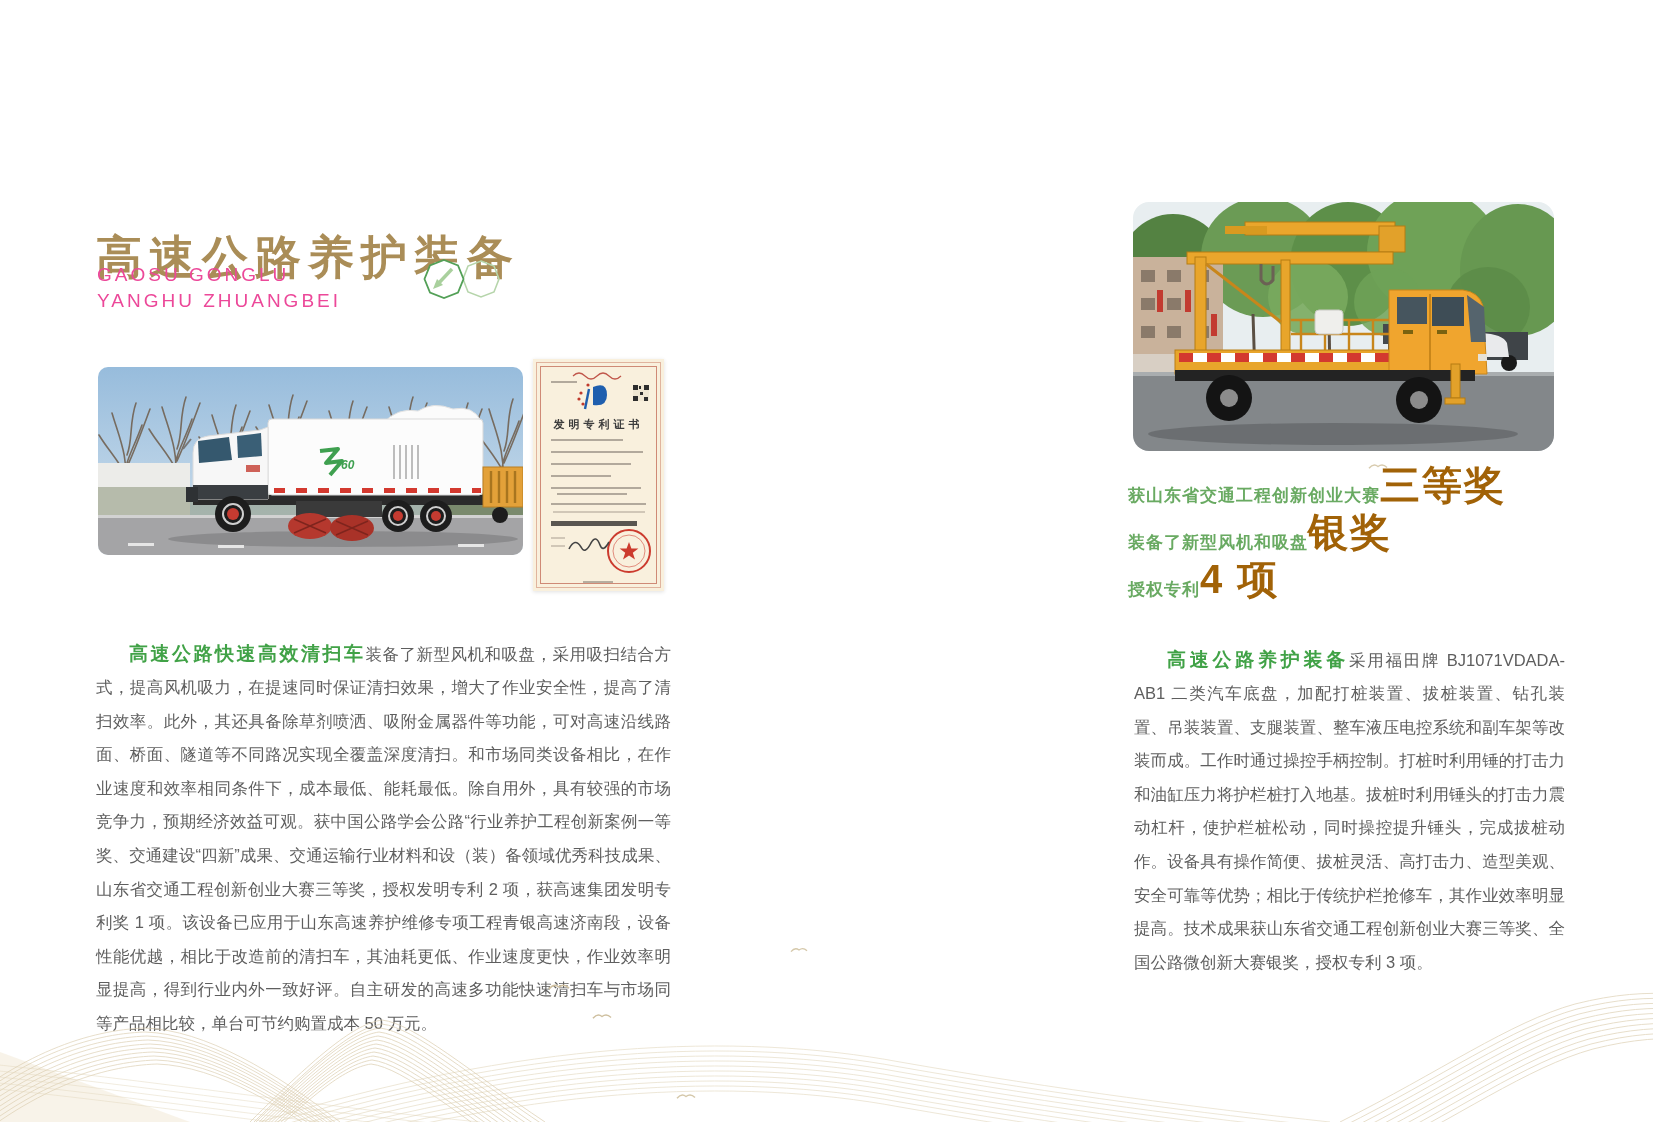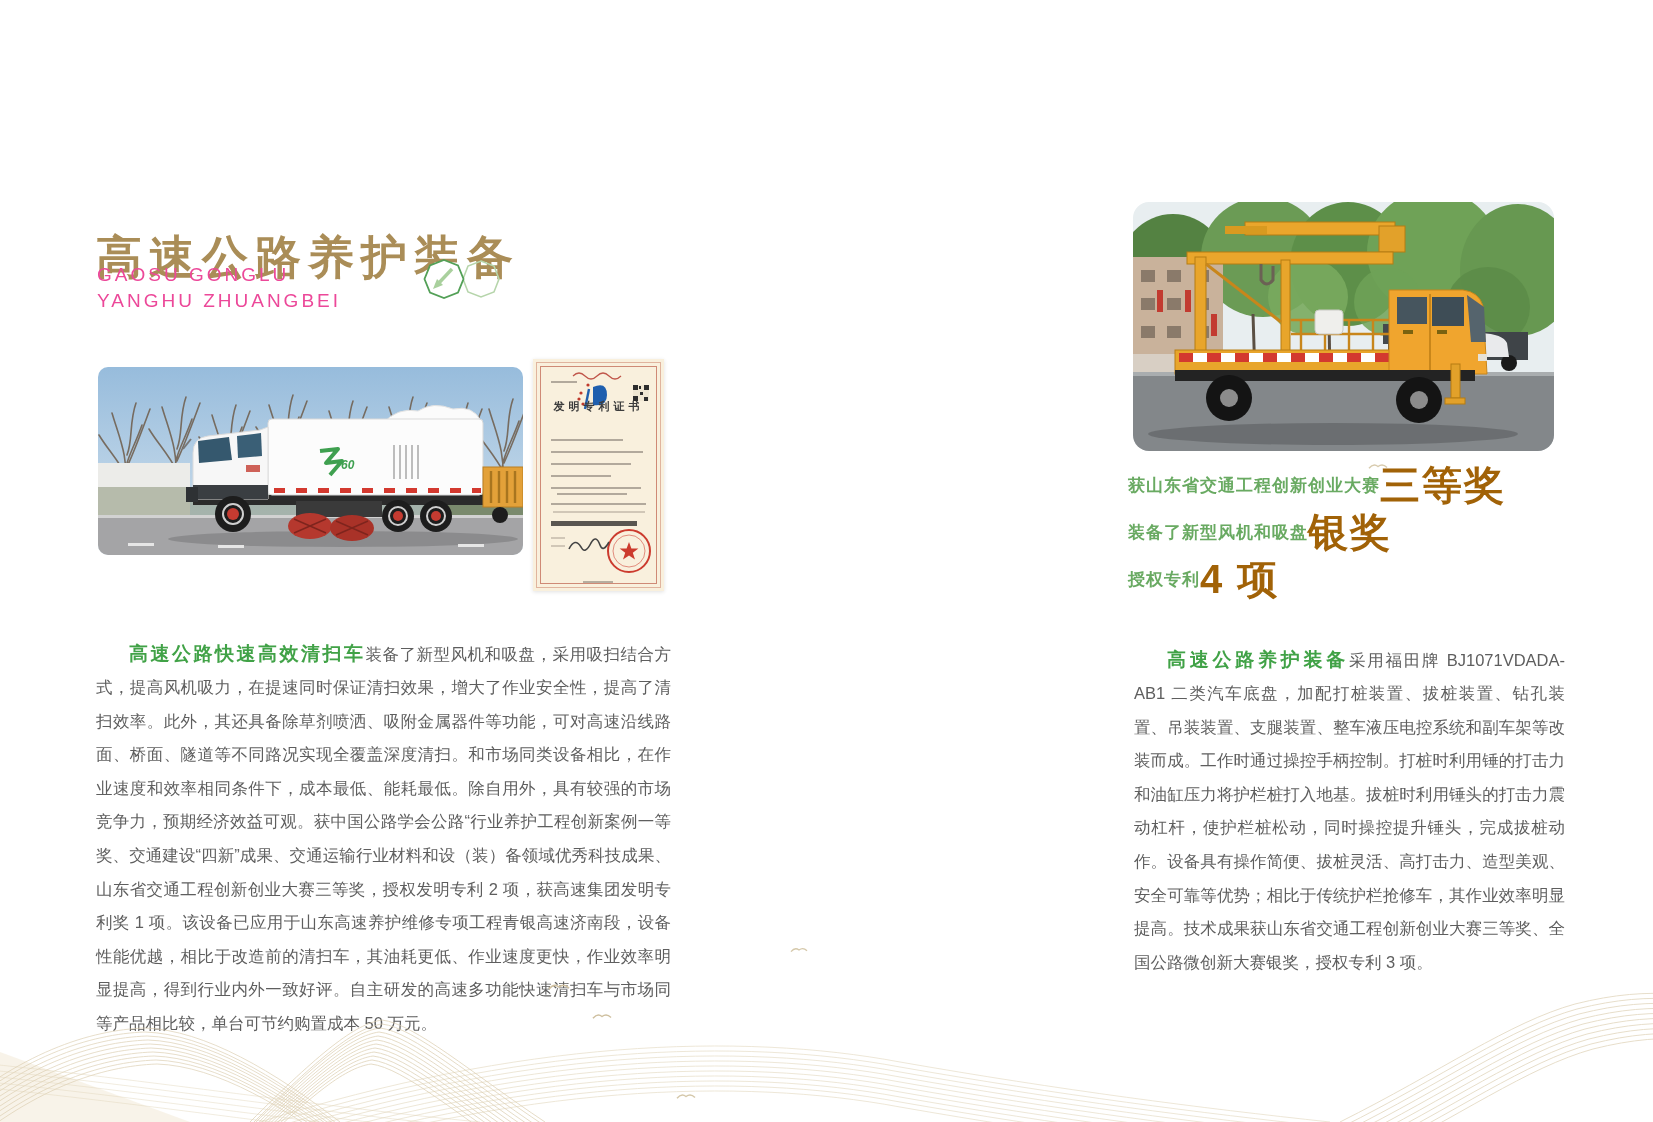--- a/index.html
+++ b/index.html
@@ -20,36 +20,36 @@
                border-radius:16px;overflow:hidden;}
   .photo-left svg,.photo-right svg{display:block;}
 
   
   .cert{position:absolute;left:533px;top:359px;width:131px;height:232px;
         background:#f9f0dd;box-shadow:0 1px 4px rgba(0,0,0,.12);}
   .cert-inner{position:absolute;left:7px;top:7px;right:7px;bottom:7px;
               border:1px solid #cf8a76;}
   .cert-inner2{position:absolute;left:3px;top:3px;right:3px;bottom:3px;
                border:1px solid #e0b49e;}
-  .cert-title{position:absolute;left:0;top:40px;width:100%;text-align:center;
+  .cert-title{position:absolute;left:0;top:58px;width:100%;text-align:center;
               font-size:11px;font-weight:bold;color:#3c3c3c;letter-spacing:4px;}
   .cert-line{position:absolute;height:2px;background:#9a9186;opacity:.75;}
   .cert-pline{position:absolute;height:2px;background:#b5ac9e;opacity:.6;}
   .cert-bar{position:absolute;left:18px;top:162px;width:86px;height:5px;background:#5a5650;}
 
   
   .para{position:absolute;font-size:16.5px;line-height:33.6px;color:#5e5e5e;
         text-align:justify;text-indent:2em;}
   .para-left{left:96px;top:620px;width:575px;}
   .para-right{left:1134px;top:626px;width:431px;}
   .lead{font-size:19px;font-weight:bold;color:#41a247;letter-spacing:2px;}
 
   
   .awards{position:absolute;left:1128px;top:463px;}
-  .award-row{display:flex;align-items:center;margin-bottom:3px;}
+  .award-row{display:flex;align-items:flex-end;margin-bottom:3px;}
   .award-label{font-size:17px;font-weight:bold;color:#69aa62;letter-spacing:1px;}
   .award-value{font-size:40px;font-weight:bold;color:#a16207;line-height:44px;letter-spacing:2px;}
 
   
   .waves{position:absolute;left:0;bottom:0;width:1653px;height:210px;pointer-events:none;}
   .bird{position:absolute;pointer-events:none;}
 </style>
 </head>
 <body>
 

